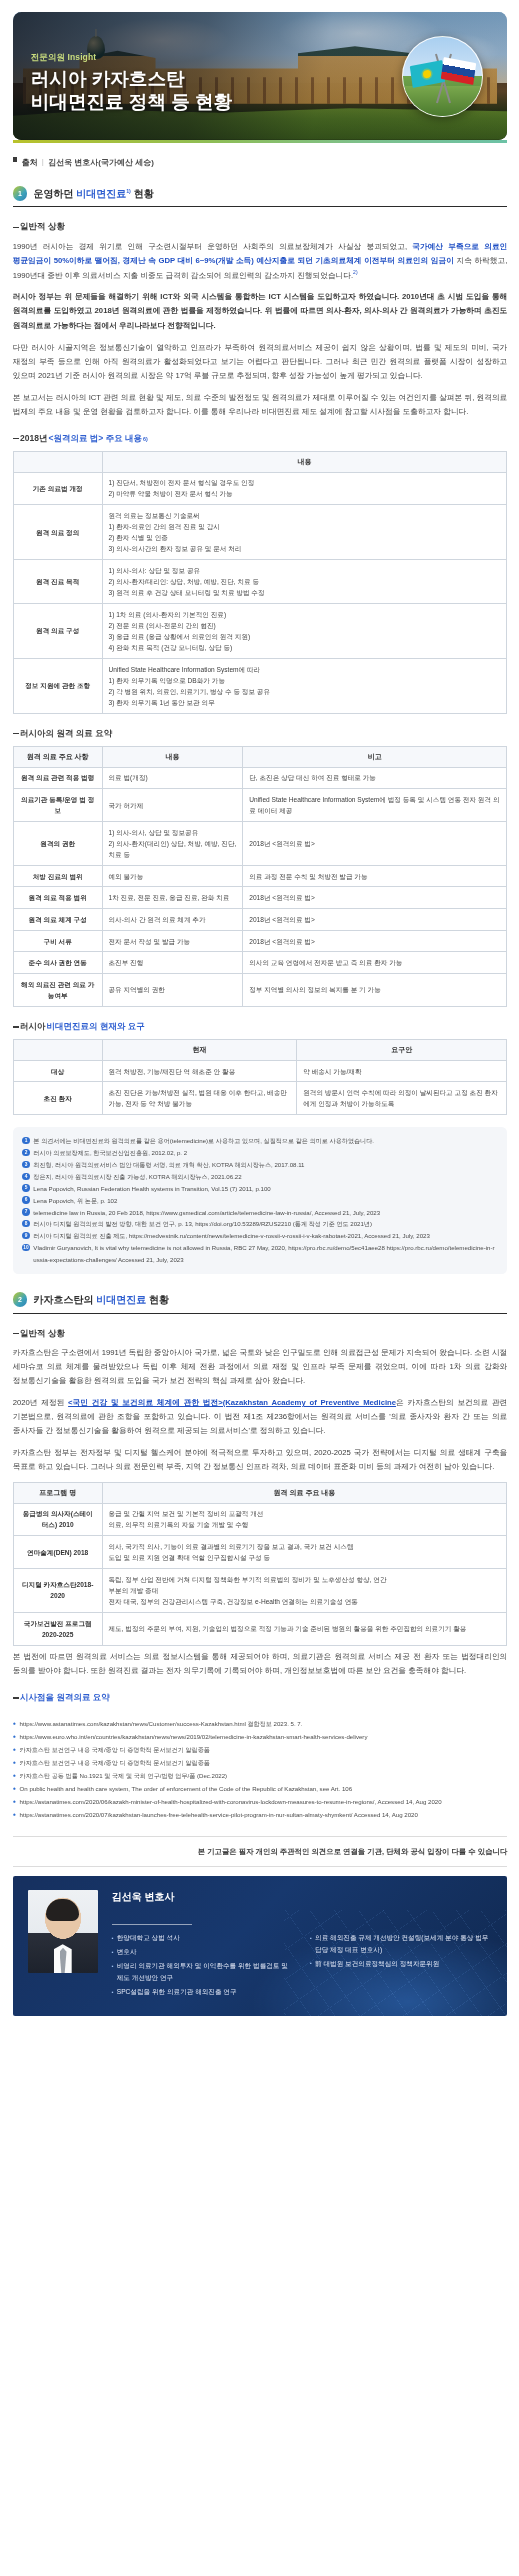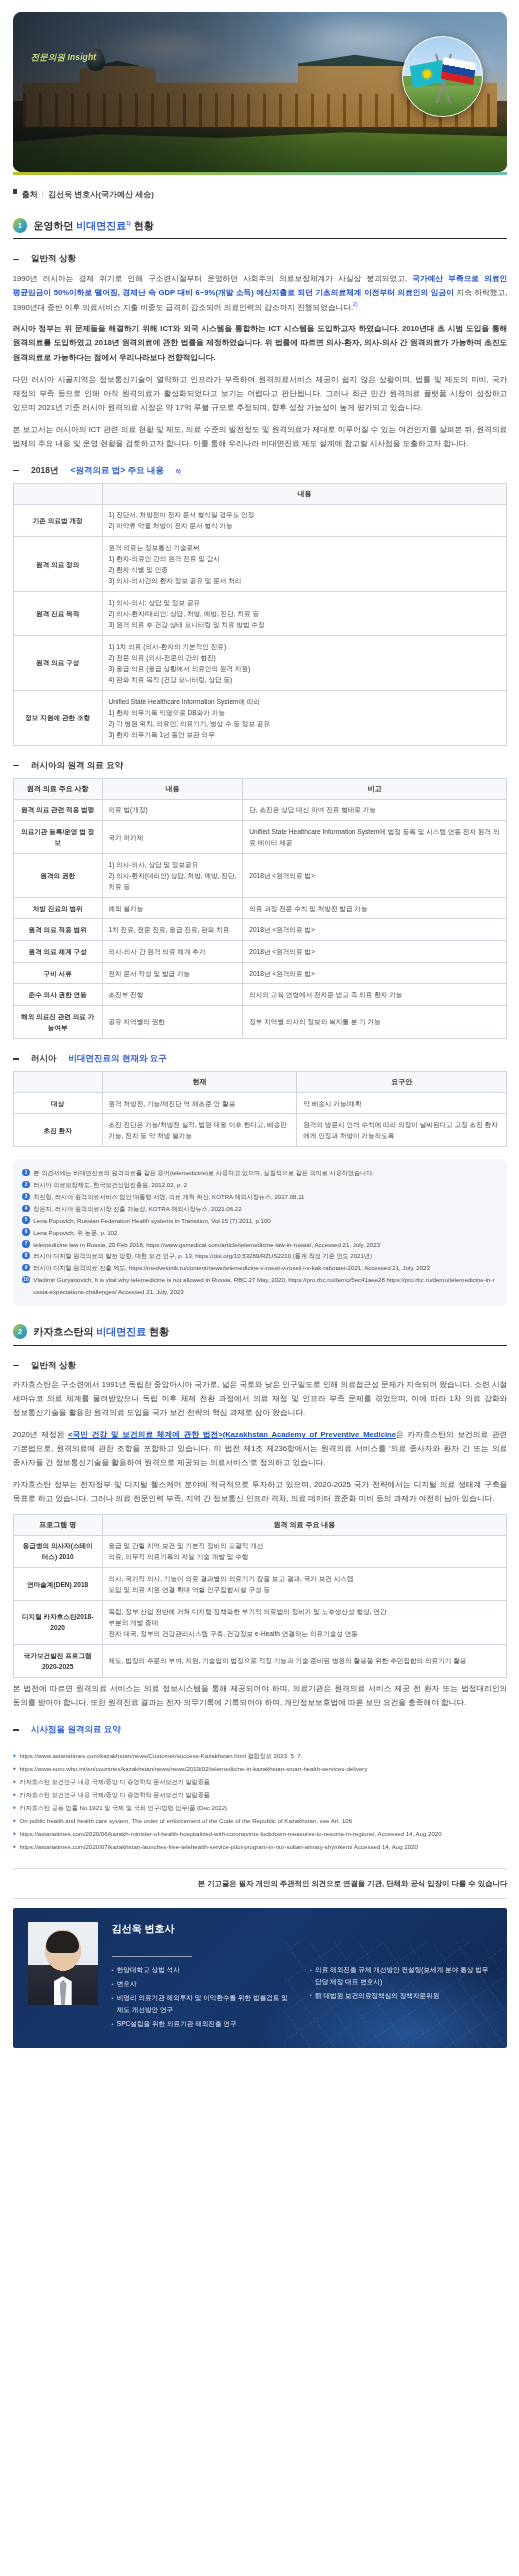--- a/index.html
+++ b/index.html
@@ -9,27 +9,26 @@
     font-family: "Liberation Sans", "DejaVu Sans", sans-serif;
   }
   body { width: 520px; }
 
   .page { width: 520px; margin: 0 auto; background:#fff; position: relative; }
 
   
   .hero {
     position: relative;
     margin: 11.7px 12.7px 0 12.7px;
-    height: 160px;
+    height: 128px;
     border-radius: 8.5px 8.5px 8.5px 8.5px;
     overflow: hidden;
     background:
       linear-gradient(180deg, rgba(0,0,0,0.05) 0%, rgba(0,0,0,0.45) 55%, rgba(0,0,0,0.65) 100%),
       linear-gradient(180deg, #8fb6d6 0%, #a9c6dd 28%, #6b4f3a 42%, #b98a4e 62%, #4d6b2a 80%, #3f5c22 100%);
-    font-style: italic;
   }
   .hero-sky {
     position:absolute; left:0; top:0; width:100%; height:56%;
     background:
       radial-gradient(ellipse 96px 32px at 30% 40%, rgba(255,255,255,.55), rgba(255,255,255,0) 70%),
       radial-gradient(ellipse 117px 37px at 70% 30%, rgba(255,255,255,.45), rgba(255,255,255,0) 70%),
       radial-gradient(ellipse 74px 26.5px at 88% 55%, rgba(255,255,255,.40), rgba(255,255,255,0) 70%),
       linear-gradient(180deg,#7ea8cc 0%, #9dbcd8 60%, #c6bda8 100%);
   }
   .kremlin {
@@ -137,21 +136,21 @@
     display:flex; align-items:center; justify-content:center;
   }
   .sec-title { font-size:10px; font-weight:700; color:#2f2f2f; }
   .sec-title .hl { color:#2f5fd0; }
   .sup { font-size:5.3px; vertical-align:super; color:#2f5fd0; }
 
   
   .subhead {
     margin: 14px 12.7px 6.4px 12.7px;
     font-size:8.5px; font-weight:700; color:#3b3b3b;
-    display:flex; align-items:center; gap:12px;
+    display:flex; align-items:center; gap:1px;
   }
   .subhead .dash { display:inline-block; width:6.4px; height:1.6px; background:#3b3b3b; }
   .subhead .hl { color:#2f5fd0; }
 
   p.body {
     margin: 0 12.7px 8px 12.7px;
     font-size: 7.7px; line-height: 1.82; color:#3c3c3c;
     text-align: justify; word-break: keep-all;
   }
   .b { color:#1f4fc4; font-weight:700; }
@@ -270,20 +269,24 @@
     <div class="flag-badge">
       <div class="grass2"></div>
       <div class="pole p1"></div>
       <div class="pole p2"></div>
       <div class="flag kz"></div>
       <div class="flag ru"></div>
     </div>
 
     <div class="hero-text">
       <div class="hero-eyebrow">전문의원 Insight</div>
+      <div class="hero-title">
+        <span>러시아 카자흐스탄</span>
+        <span class="l2">비대면진료 정책 등 현황</span>
+      </div>
     </div>
   </div>
 
   <div class="green-rule"></div>
 
   <div class="source-line">
     <span class="sq"></span>
     <span>출처</span>
     <span class="src-div">|</span>
     <span class="src-name">김선욱 변호사(국가예산 세승)</span>

